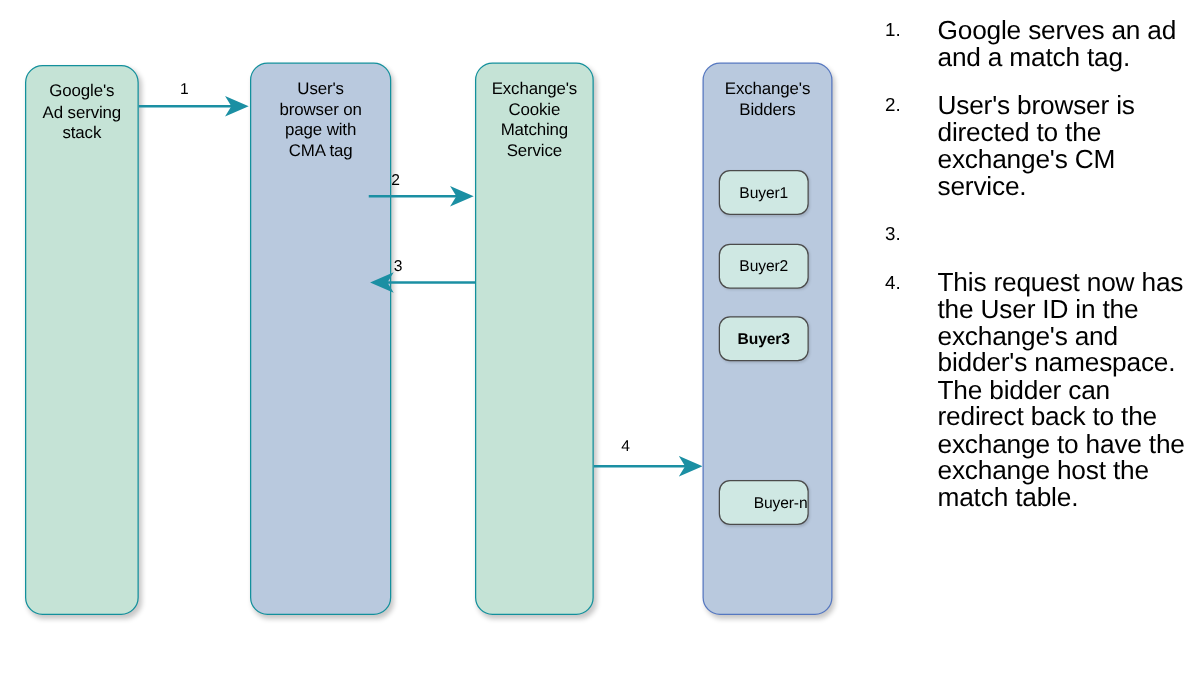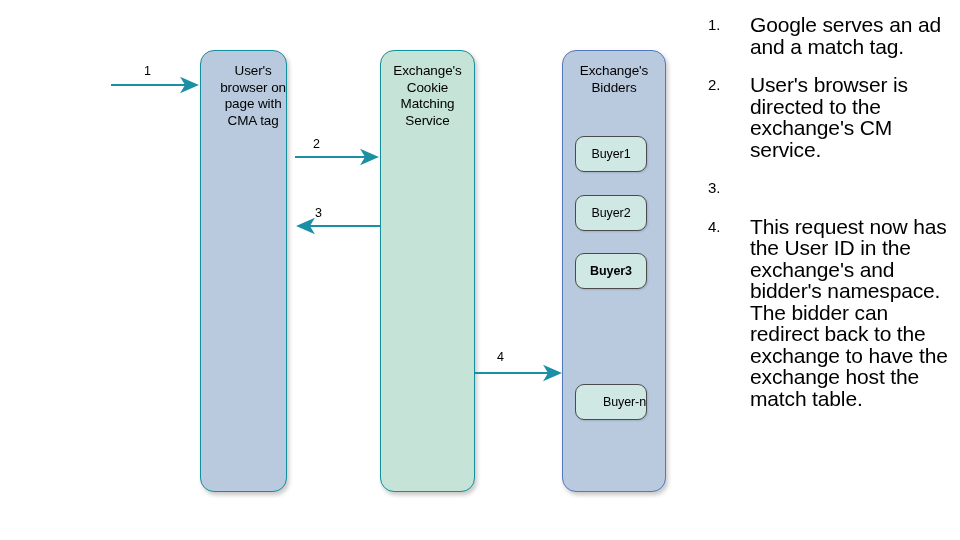--- a/index.html
+++ b/index.html
@@ -39,21 +39,21 @@
 
   .flowbox .label {
     font-size: 13.5px;
     line-height: 16.5px;
     text-align: center;
     white-space: pre-line;
     letter-spacing: -0.1px;
   }
 
   #box-google   { left: 20px;  top: 52px; width: 91px;  height: 440px; }
-  #box-browser  { left: 200px; top: 50px; width: 87px;  height: 442px; justify-content: flex-end; }
+  #box-browser  { left: 200px; top: 50px; width: 113px;  height: 442px; }
   #box-cms      { left: 380px; top: 50px; width: 95px;  height: 442px; }
   #box-bidders  { left: 562px; top: 50px; width: 104px; height: 442px; }
 
   
   .buyerbox {
     position: absolute;
     box-sizing: border-box;
     width: 72px;
     height: 36px;
     background: #cfe8e3;
@@ -110,20 +110,25 @@
     font-size: 21px;
     line-height: 21.5px;
     letter-spacing: -0.15px;
   }
 </style>
 </head>
 <body>
 
 <div id="canvas">
 
+  <div class="flowbox green" id="box-google">
+    <div class="label">Google's
+Ad serving
+stack</div>
+  </div>
 
   <div class="flowbox blue" id="box-browser">
     <div class="label">User's
 browser on
 page with
 CMA tag</div>
   </div>
 
   <div class="flowbox green" id="box-cms">
     <div class="label">Exchange's

